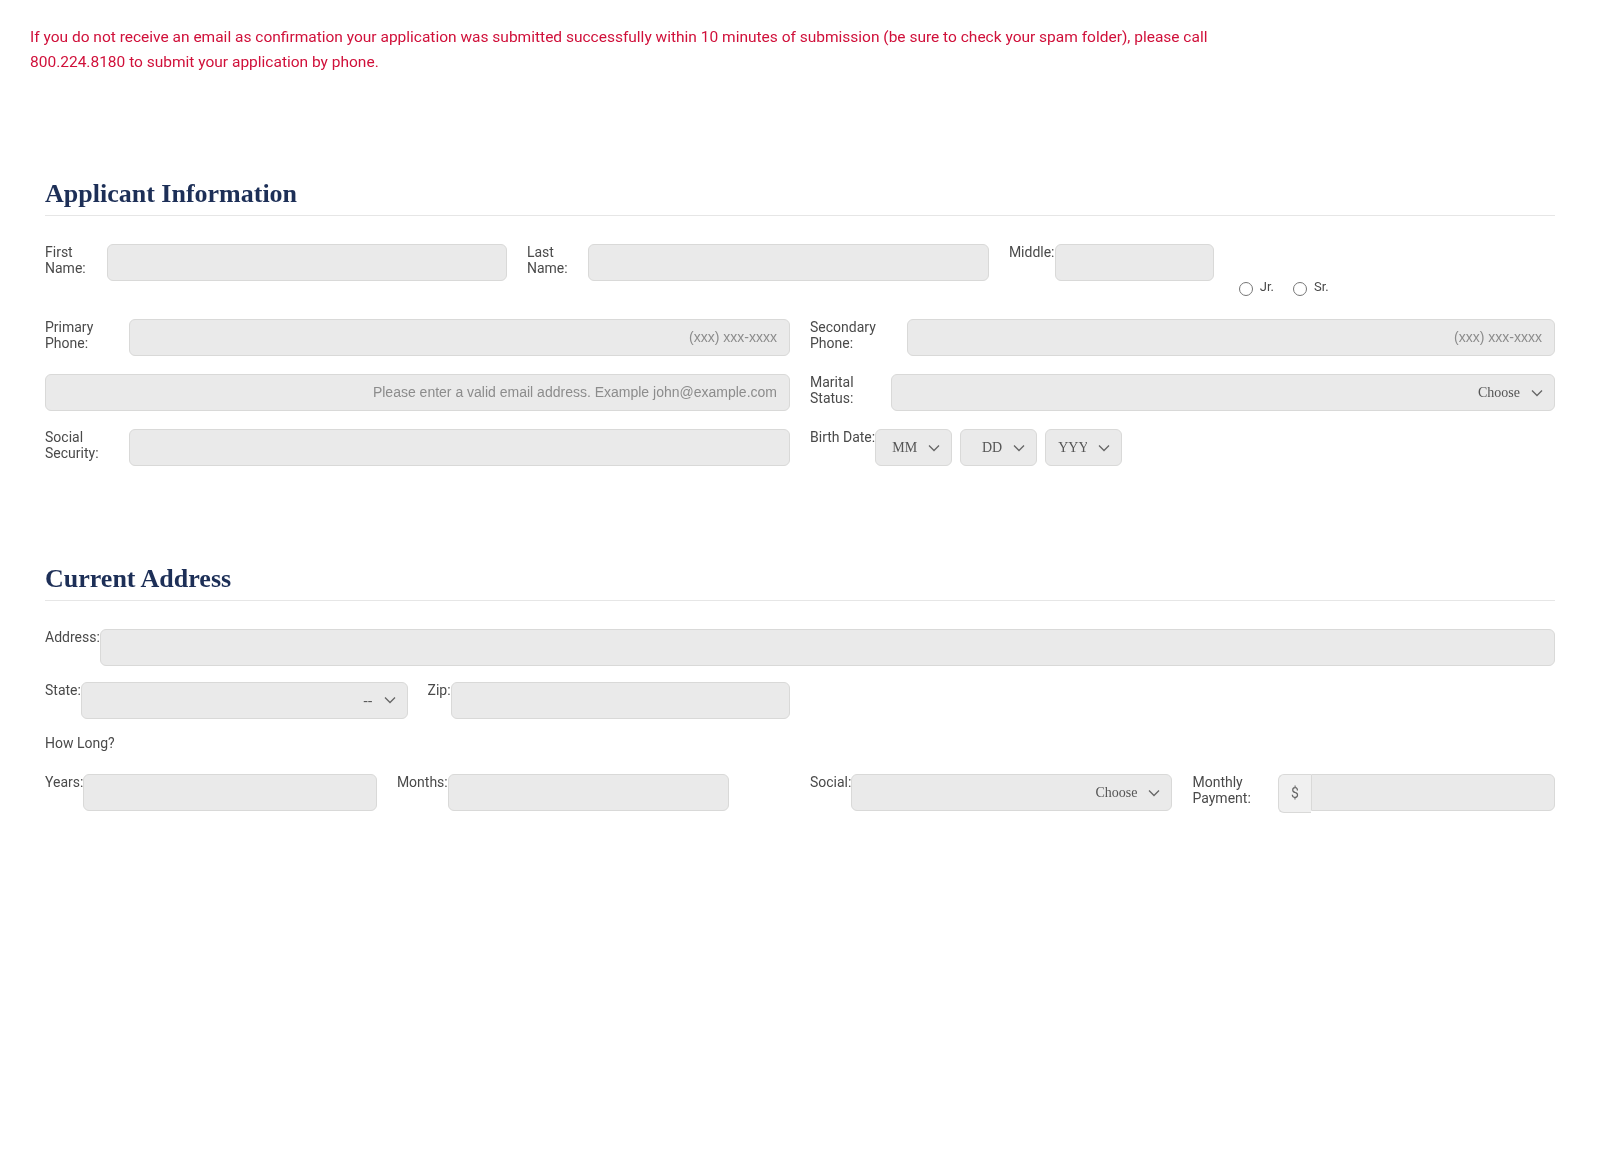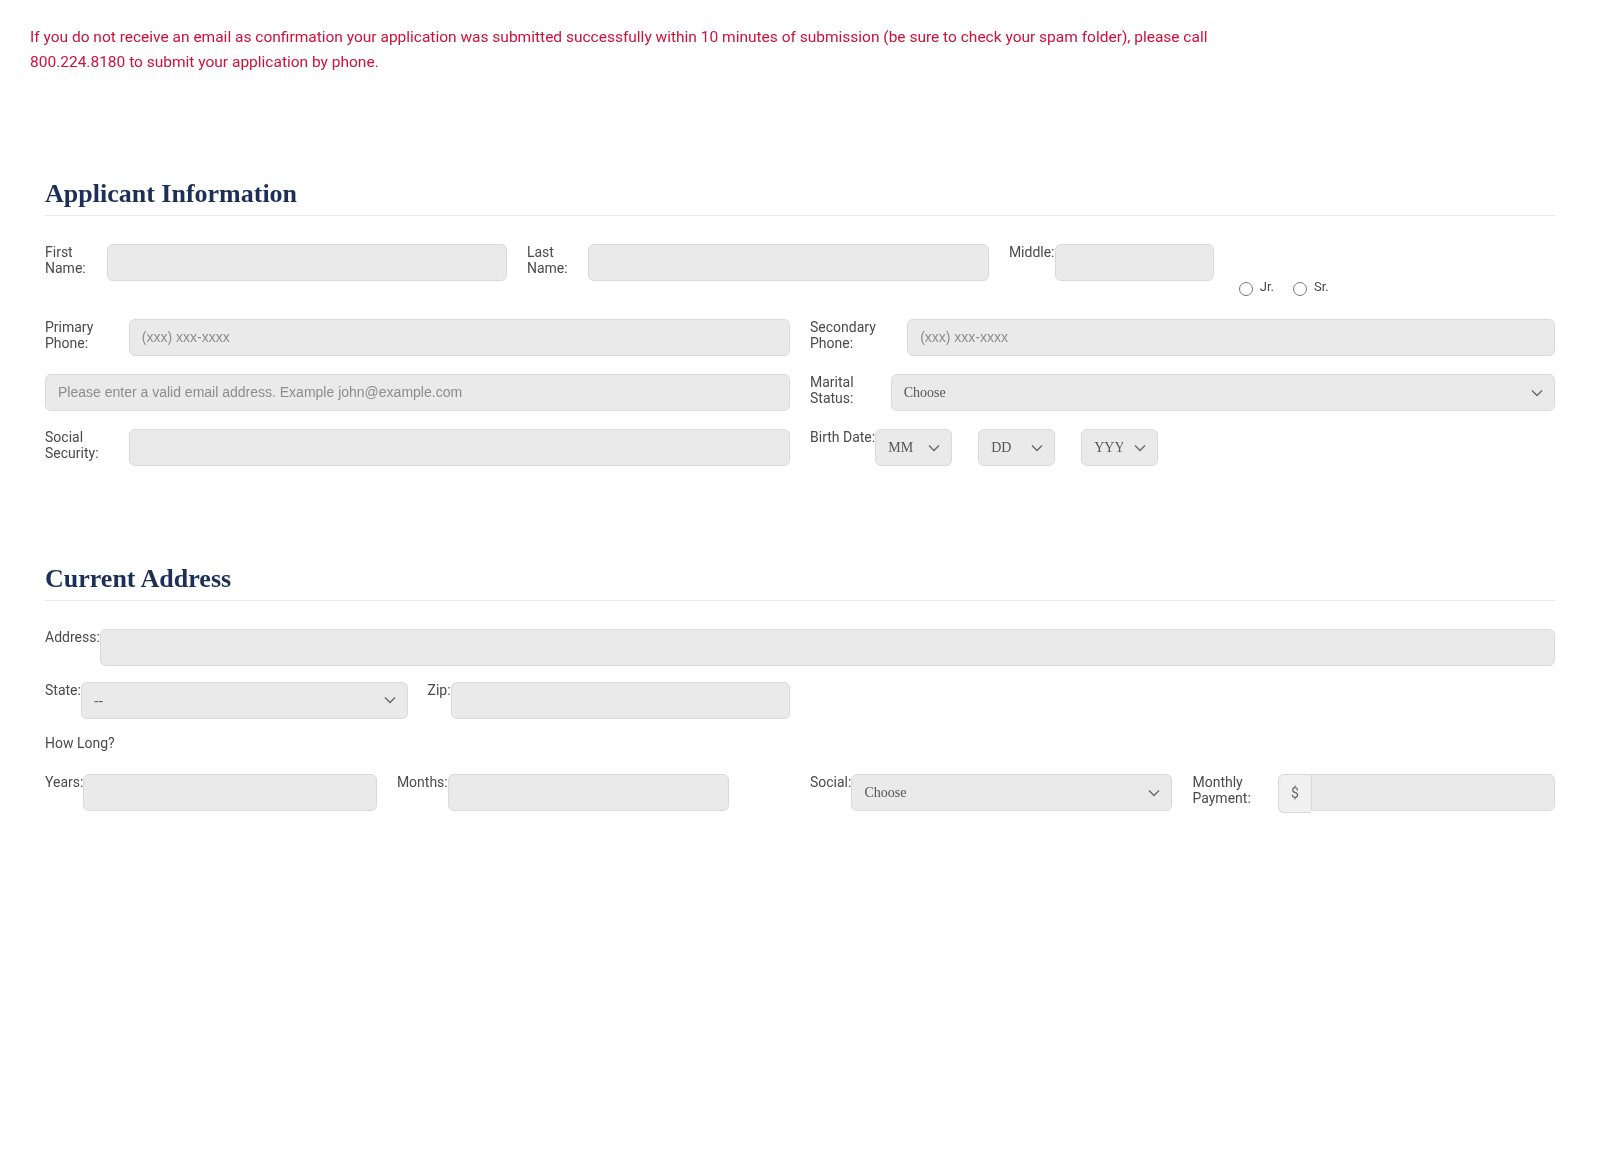--- a/index.html
+++ b/index.html
@@ -52,20 +52,21 @@
   input[type="text"], .form-control, select {
     width: 100%;
     height: 37px;
     background: #eaeaea;
     border: 1px solid #d9d9d8;
     border-radius: 6px;
     padding: 0 12px;
     font-size: 14px;
     color: #333;
     outline: none;
+    text-align: right;
   }
   input::placeholder {
     color: #8c8c8c;
   }
   select {
     appearance: none;
     -webkit-appearance: none;
     background-image: none;
     padding-right: 34px;
     color: #555;
@@ -97,21 +98,21 @@
     font-size: 13px;
     color: #4a4a4a;
     margin-top: 6px;
   }
   .suffix-item input[type="radio"] {
     width: 14px;
     height: 14px;
   }
   .birth-row {
     display: flex;
-    gap: 26px;
+    gap: 8px;
     border-radius: 6px;
   }
   .birth-row .select-wrap { flex: 1; }
   .section-gap {
     height: 80px;
   }
   .input-group {
     display: flex;
     width: 100%;
   }

